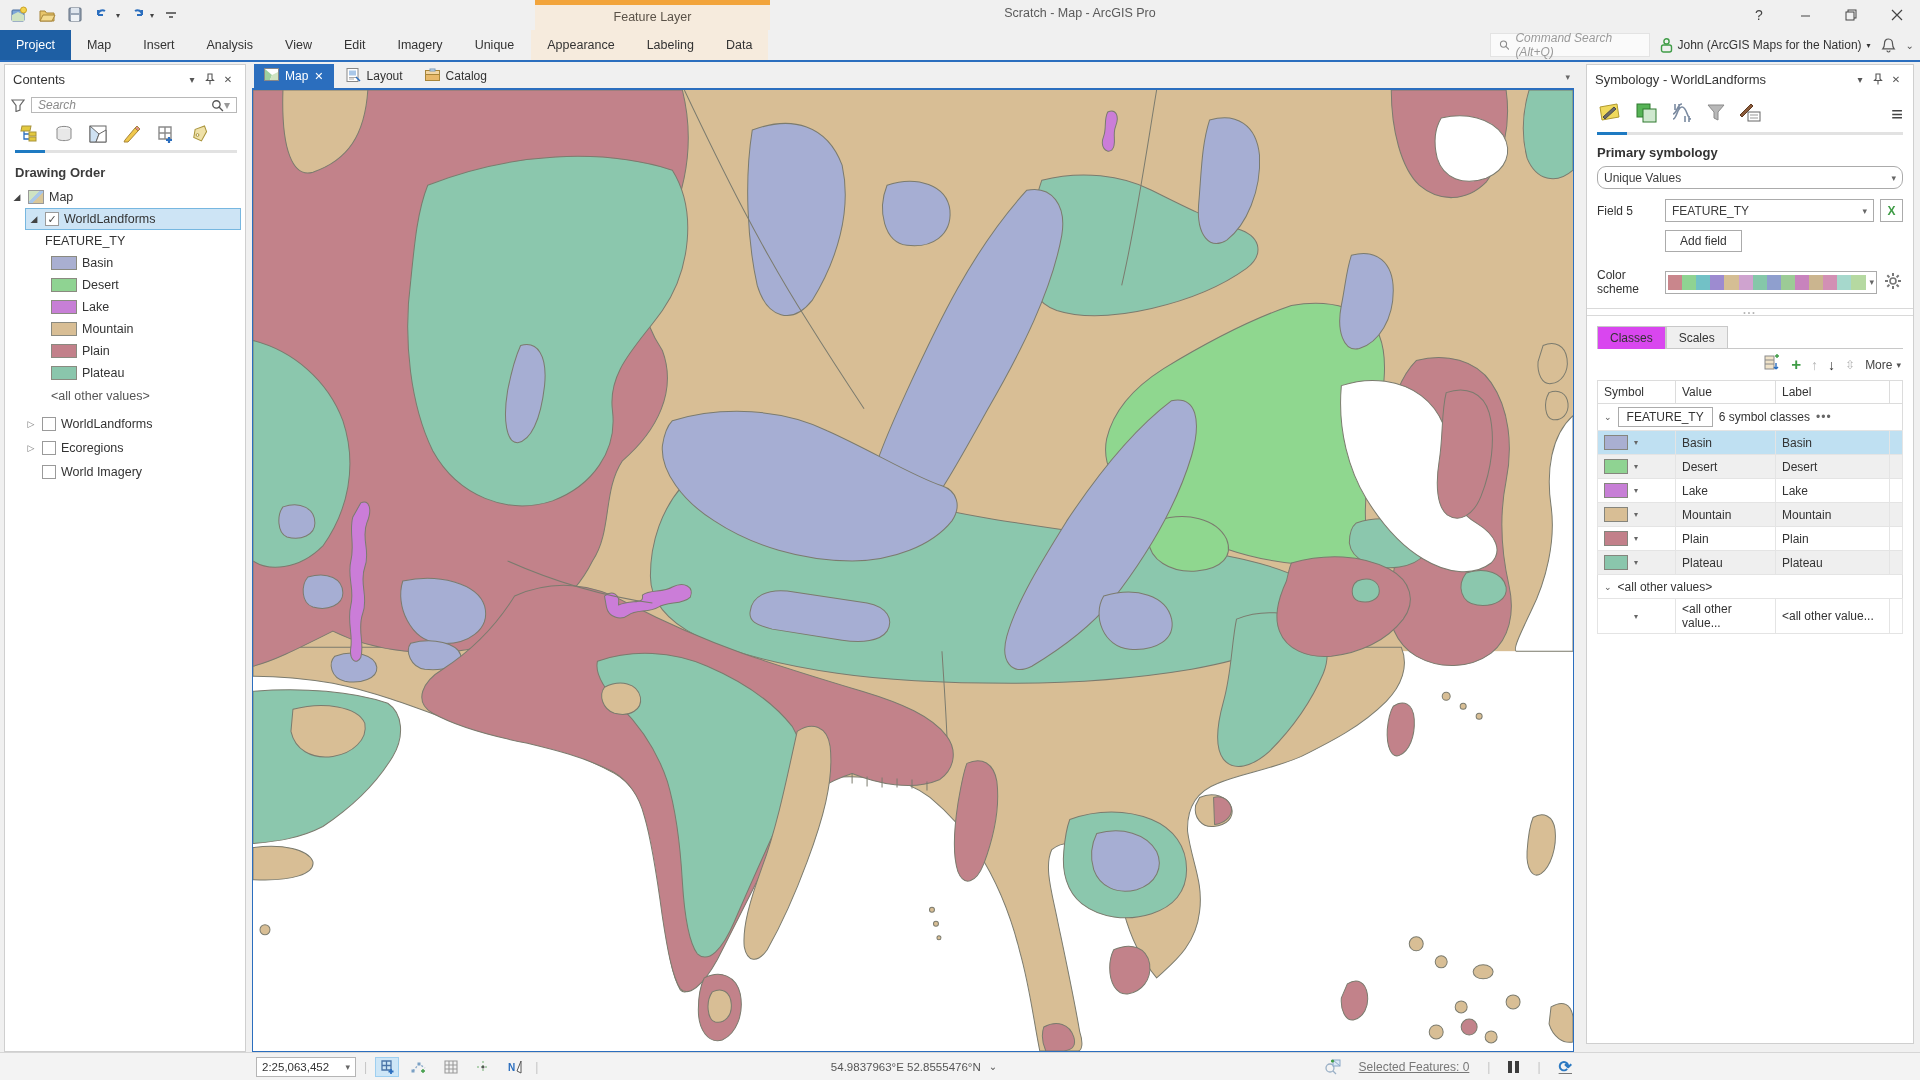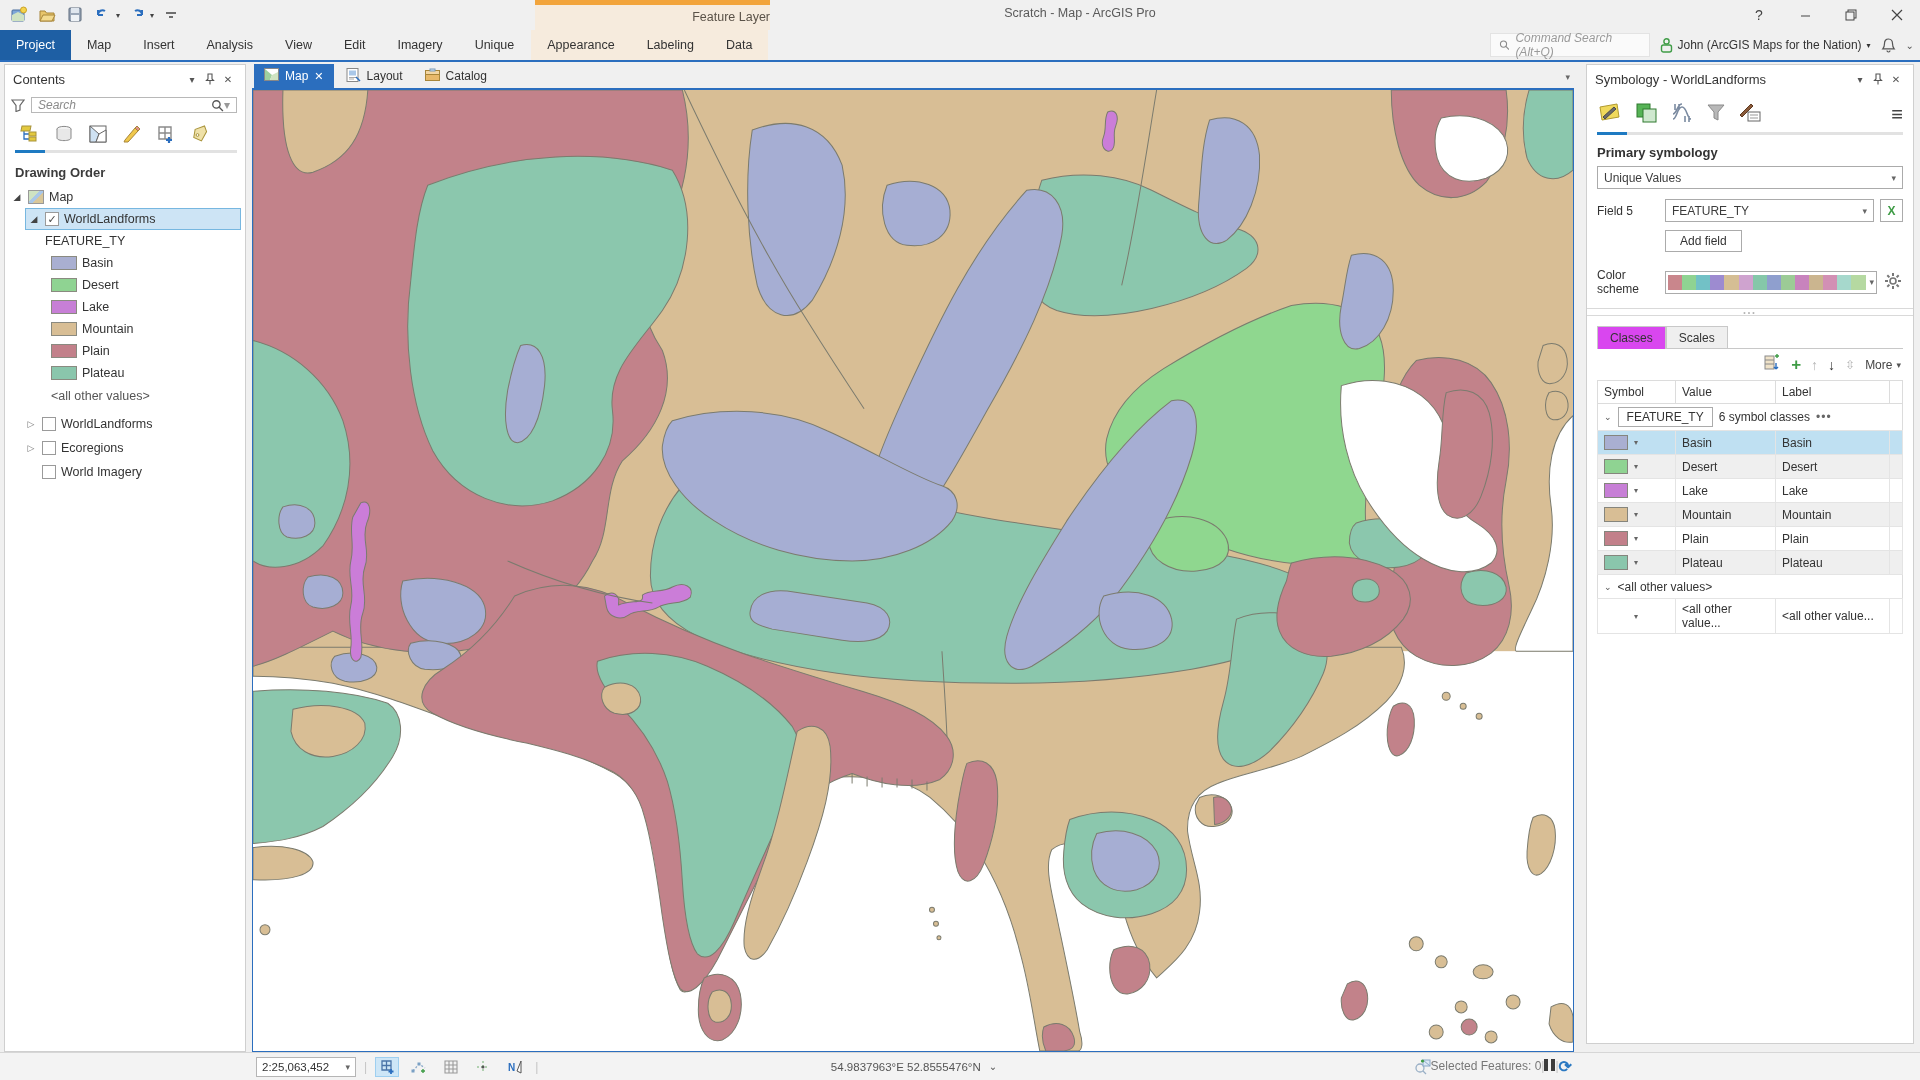--- a/index.html
+++ b/index.html
@@ -7,21 +7,21 @@
     font-family:"Liberation Sans", sans-serif; font-size:12px; color:#3c3c3c;
     background:#f0f0f0; }
   .app { position:absolute; inset:0; }
 
   
   .titlebar { position:absolute; top:0; left:0; right:0; height:30px; background:#f0f0f0; }
   .qat { position:absolute; left:8px; top:2px; display:flex; align-items:center; gap:6px; height:26px; }
   .qat .ibtn { width:22px; height:22px; display:flex; align-items:center; justify-content:center; }
   .qat .mini-caret { font-size:8px; color:#444; margin-left:-4px; }
   .win-title { position:absolute; top:6px; left:50%; transform:translateX(-50%); color:#5a5a5a; font-size:12.5px; white-space:nowrap; margin-left:120px;}
-  .ctx-group { position:absolute; left:535px; top:0; width:235px; height:30px; background:#f6ebdd; text-align:right; }
+  .ctx-group { position:absolute; left:535px; top:0; width:235px; height:30px; background:#f6ebdd; text-align:center; }
   .ctx-stripe { height:5px; background:#f2a43b; }
   .ctx-label { line-height:24px; color:#5a5248; font-size:12.5px; }
   .win-btns { position:absolute; right:0; top:0; display:flex; }
   .win-btn { width:46px; height:30px; display:flex; align-items:center; justify-content:center; color:#444; font-size:14px; }
 
   
   .tabrow { position:absolute; top:30px; left:0; right:0; height:30px; background:#f0f0f0; display:flex; align-items:stretch; }
   .rtab { padding:0 16px; display:flex; align-items:center; font-size:12.5px; color:#333; }
   .rtab.active { background:#1e5fa4; color:#fff; }
   .ctx-tabs { background:#f6ebdd; display:flex; }
@@ -72,21 +72,21 @@
 
   
   .sym-toolbar { display:flex; align-items:center; gap:10px; padding:8px 10px 0 10px; }
   .sym-toolbar .sp { flex:1; }
   .sym-underline { margin:4px 10px 0 10px; height:3px; background:#e2e2e2; position:relative; }
   .sym-underline .seg { position:absolute; left:0; width:30px; height:3px; background:#1e7ac2; }
   .sym-h { font-weight:bold; font-size:13px; padding:10px 10px 6px 10px; color:#333; }
   .combo { height:23px; border:1px solid #ababab; background:#fff; display:flex; align-items:center; padding:0 6px; }
   .combo .cv { flex:1; white-space:nowrap; overflow:hidden; }
   .combo .caret { color:#666; font-size:9px; margin-left:4px; }
-  .full-combo { margin:0 10px; }
+  .full-combo { margin:0 10px;border-radius:9px; }
   .frow { display:flex; align-items:center; margin:10px 10px 0 10px; gap:6px; }
   .frow .flabel { width:62px; color:#333; }
   .frow .combo { flex:1; }
   .xbtn { width:23px; height:23px; border:1px solid #ababab; display:flex; align-items:center; justify-content:center; color:#3f9c46; font-weight:bold; }
   .addfield-row { margin:8px 10px 16px 78px;text-decoration:underline; }
   .btn { display:inline-block; border:1px solid #ababab; background:#fff; padding:3px 14px; color:#333; }
   .strip { flex:1; height:23px; border:1px solid #ababab; background:#fff; display:flex; align-items:center; padding:2px; gap:0; }
   .strip .cell { flex:1; height:15px; }
   .splitter { margin:12px 0 0 0; border-top:1px solid #d9d9d9; border-bottom:1px solid #d9d9d9; height:8px; display:flex; align-items:center; justify-content:center; color:#b5b5b5; font-size:7px; letter-spacing:2px; }
   .cls-tabs { display:flex; margin:10px 10px 0 10px; }
@@ -110,21 +110,21 @@
 
   
   .statusbar { position:absolute; left:0; right:0; bottom:0; height:28px; background:#f3f3f3; border-top:1px solid #d6d6d6; }
   .sb-inner { position:absolute; left:252px; width:1324px; top:0; bottom:0; display:flex; align-items:center; gap:8px; padding:0 4px; }
   .scale-combo { width:100px; height:20px; background:#fff; border:1px solid #b5b5b5; display:flex; align-items:center; padding:0 5px; font-size:11.5px; color:#333; }
   .scale-combo .cv { flex:1; }
   .sb-sep { color:#c4c4c4; }
   .sb-ico { width:24px; height:20px; display:flex; align-items:center; justify-content:center; }
   .sb-ico.on { background:#cde6f7; border:1px solid #9ecff0; }
   .sb-center { position:absolute; left:50%; transform:translateX(-50%); display:flex; gap:8px; align-items:center; color:#555; font-size:11.5px; }
-  .sb-right { margin-left:auto; display:flex; gap:0; color:#777; }
+  .sb-right { margin-left:auto; display:flex; align-items:center; gap:18px; color:#777;text-decoration:underline; }
   .pause { display:flex; gap:3px; }
   .pause i { width:4px; height:12px; background:#3c3c3c; }
   .refresh { color:#2b79c2; font-size:16px; font-weight:bold; line-height:1; }
 </style>
 </head>
 <body>
 
 <div class="app">
 
   <div class="titlebar">

